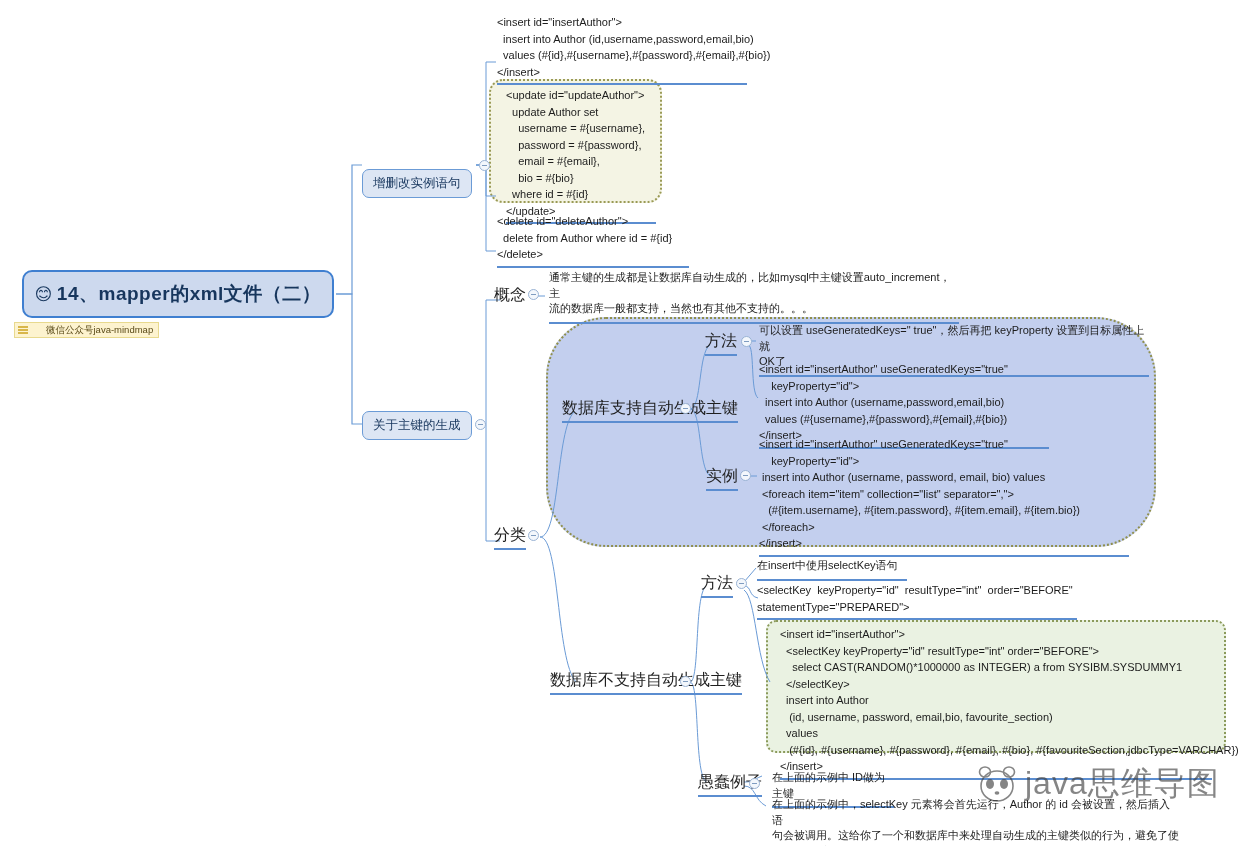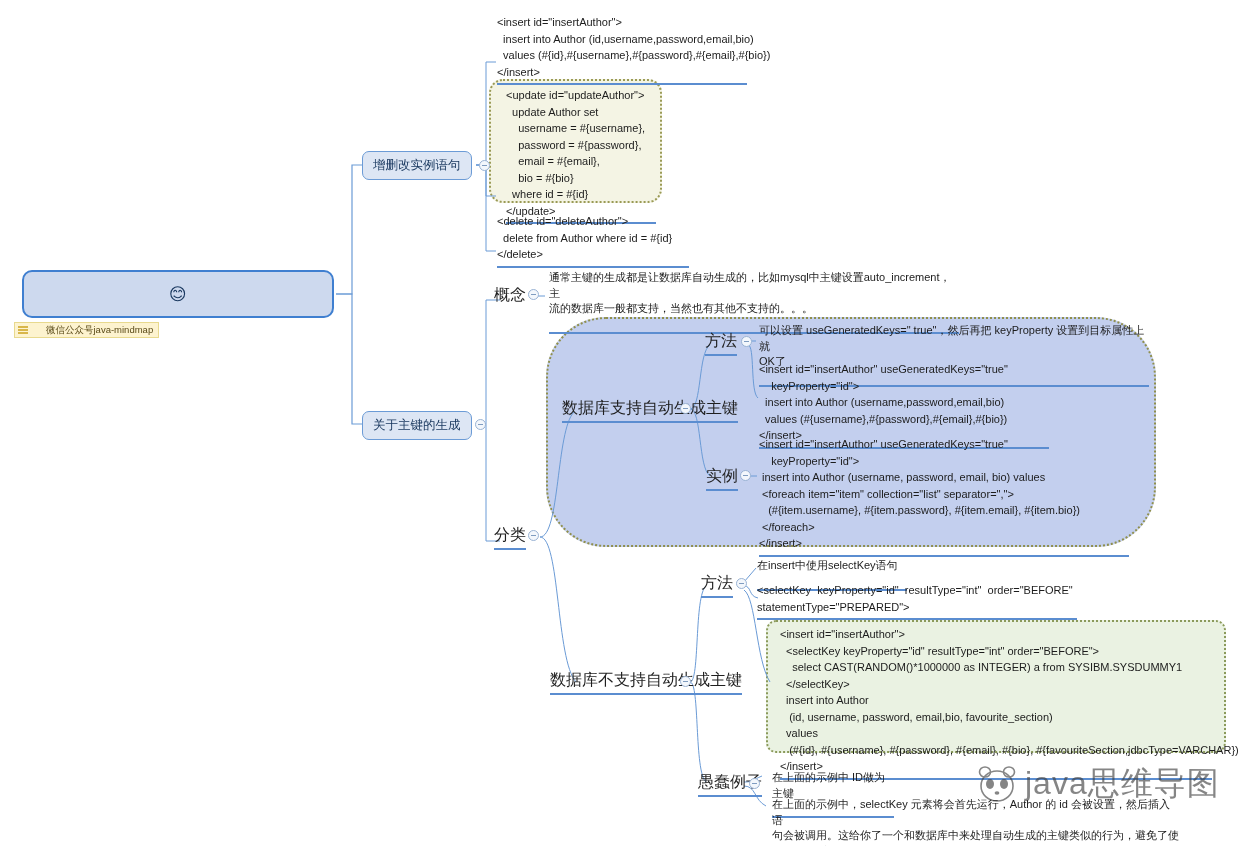--- a/index.html
+++ b/index.html
@@ -79,21 +79,21 @@
     left: 2px; top: 4px; width: 5px; height: 1px; background: #7f9cc0;
   }
 
   
   .txt {
     position: absolute;
     font-size: 11px;
     line-height: 15.5px;
     color: #1c1c1c;
     border-bottom: 2.5px solid #5b8dd0;
-    padding-bottom: 15px;
+    padding-bottom: 5px;
     white-space: pre-line;
   }
 
   
   .code {
     position: absolute;
     font-size: 11px;
     line-height: 16.5px;
     color: #1c1c1c;
     white-space: pre;
@@ -177,32 +177,33 @@
     <path d="M744 582 L756 568" stroke="#6b9bd6" stroke-width="1" fill="none"></path>
     <path d="M744 586 C 752 586, 748 596, 758 598" stroke="#6b9bd6" stroke-width="1" fill="none"></path>
     <path d="M744 590 C 756 598, 756 660, 770 682" stroke="#6b9bd6" stroke-width="1" fill="none"></path>
 
     <path d="M744 782 C 754 782, 752 780, 762 776" stroke="#6b9bd6" stroke-width="1" fill="none"></path>
     <path d="M744 786 C 756 786, 754 800, 766 806" stroke="#6b9bd6" stroke-width="1" fill="none"></path>
   </svg>
 
   <div class="root-node">
     <span class="root-emoji">😊</span>
+    <span>14、mapper的xml文件（二）</span>
   </div>
 
   <div class="note-badge">
     <span class="note-lines">
         <i></i>
         <i></i>
         <i></i>
       </span>
     <span>微信公众号java-mindmap</span>
   </div>
 
-  <div class="l1-node" style="left:362px; top:151px;">增删改实例语句</div>
+  <div class="l1-node" style="left:362px; top:169px;">增删改实例语句</div>
   <div class="toggle" style="left:479px; top:160px;"></div>
 
   <div class="l1-node" style="left:362px; top:411px;">关于主键的生成</div>
   <div class="toggle" style="left:475px; top:419px;"></div>
 
   <div class="code" style="left:497px; top:14px; border-bottom-width:2.5px; width:250px;">&lt;insert id="insertAuthor"&gt;
   insert into Author (id,username,password,email,bio)
   values (#{id},#{username},#{password},#{email},#{bio})
 &lt;/insert&gt;</div>
 

